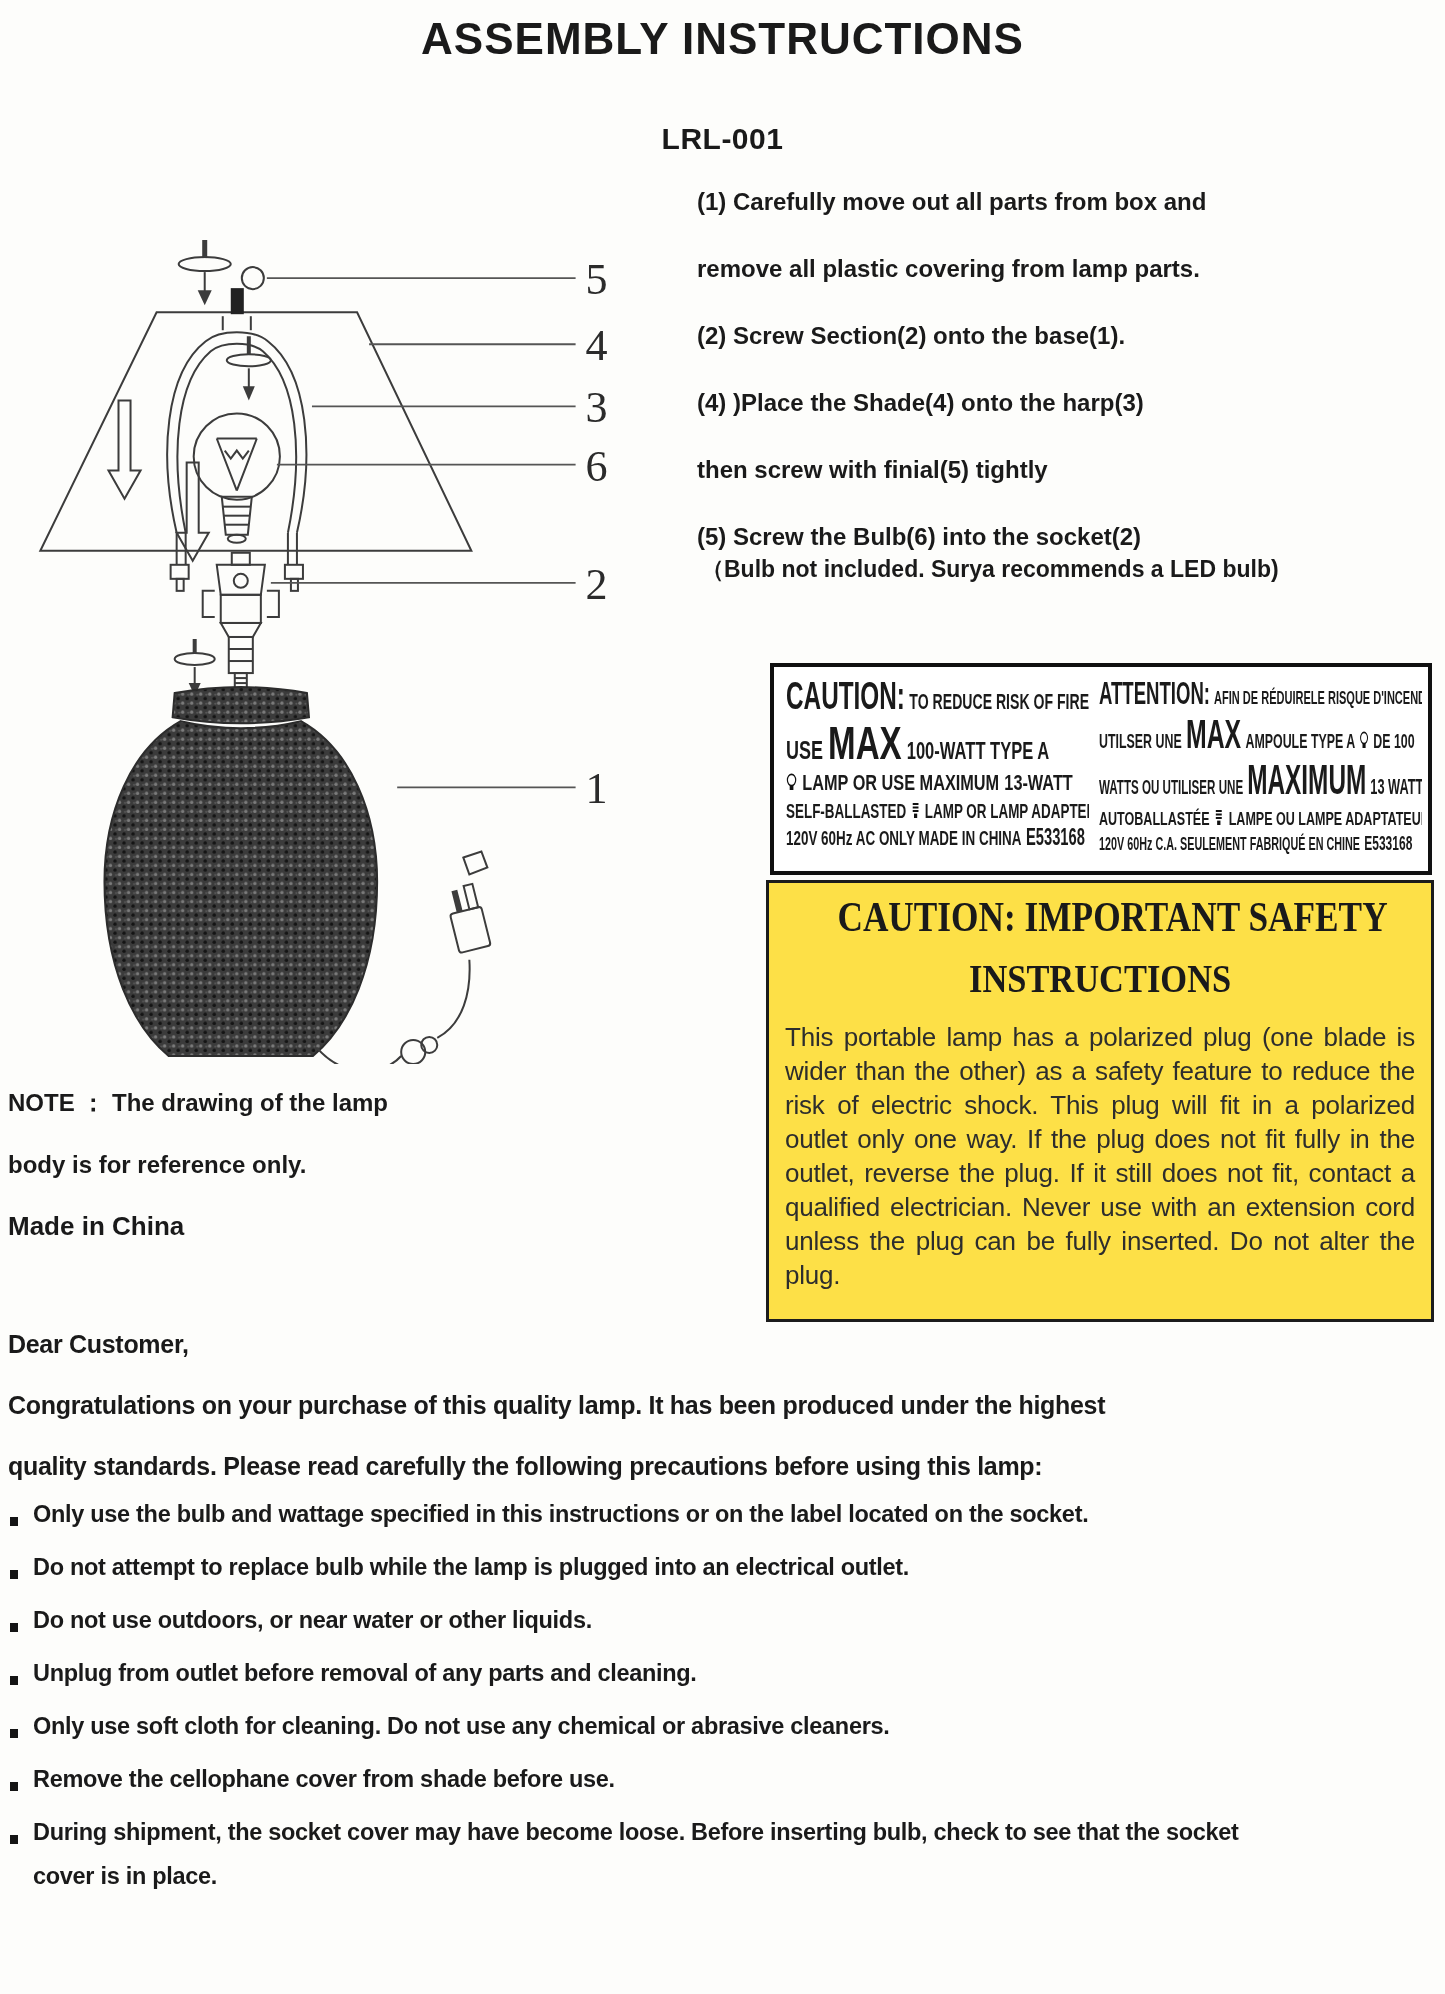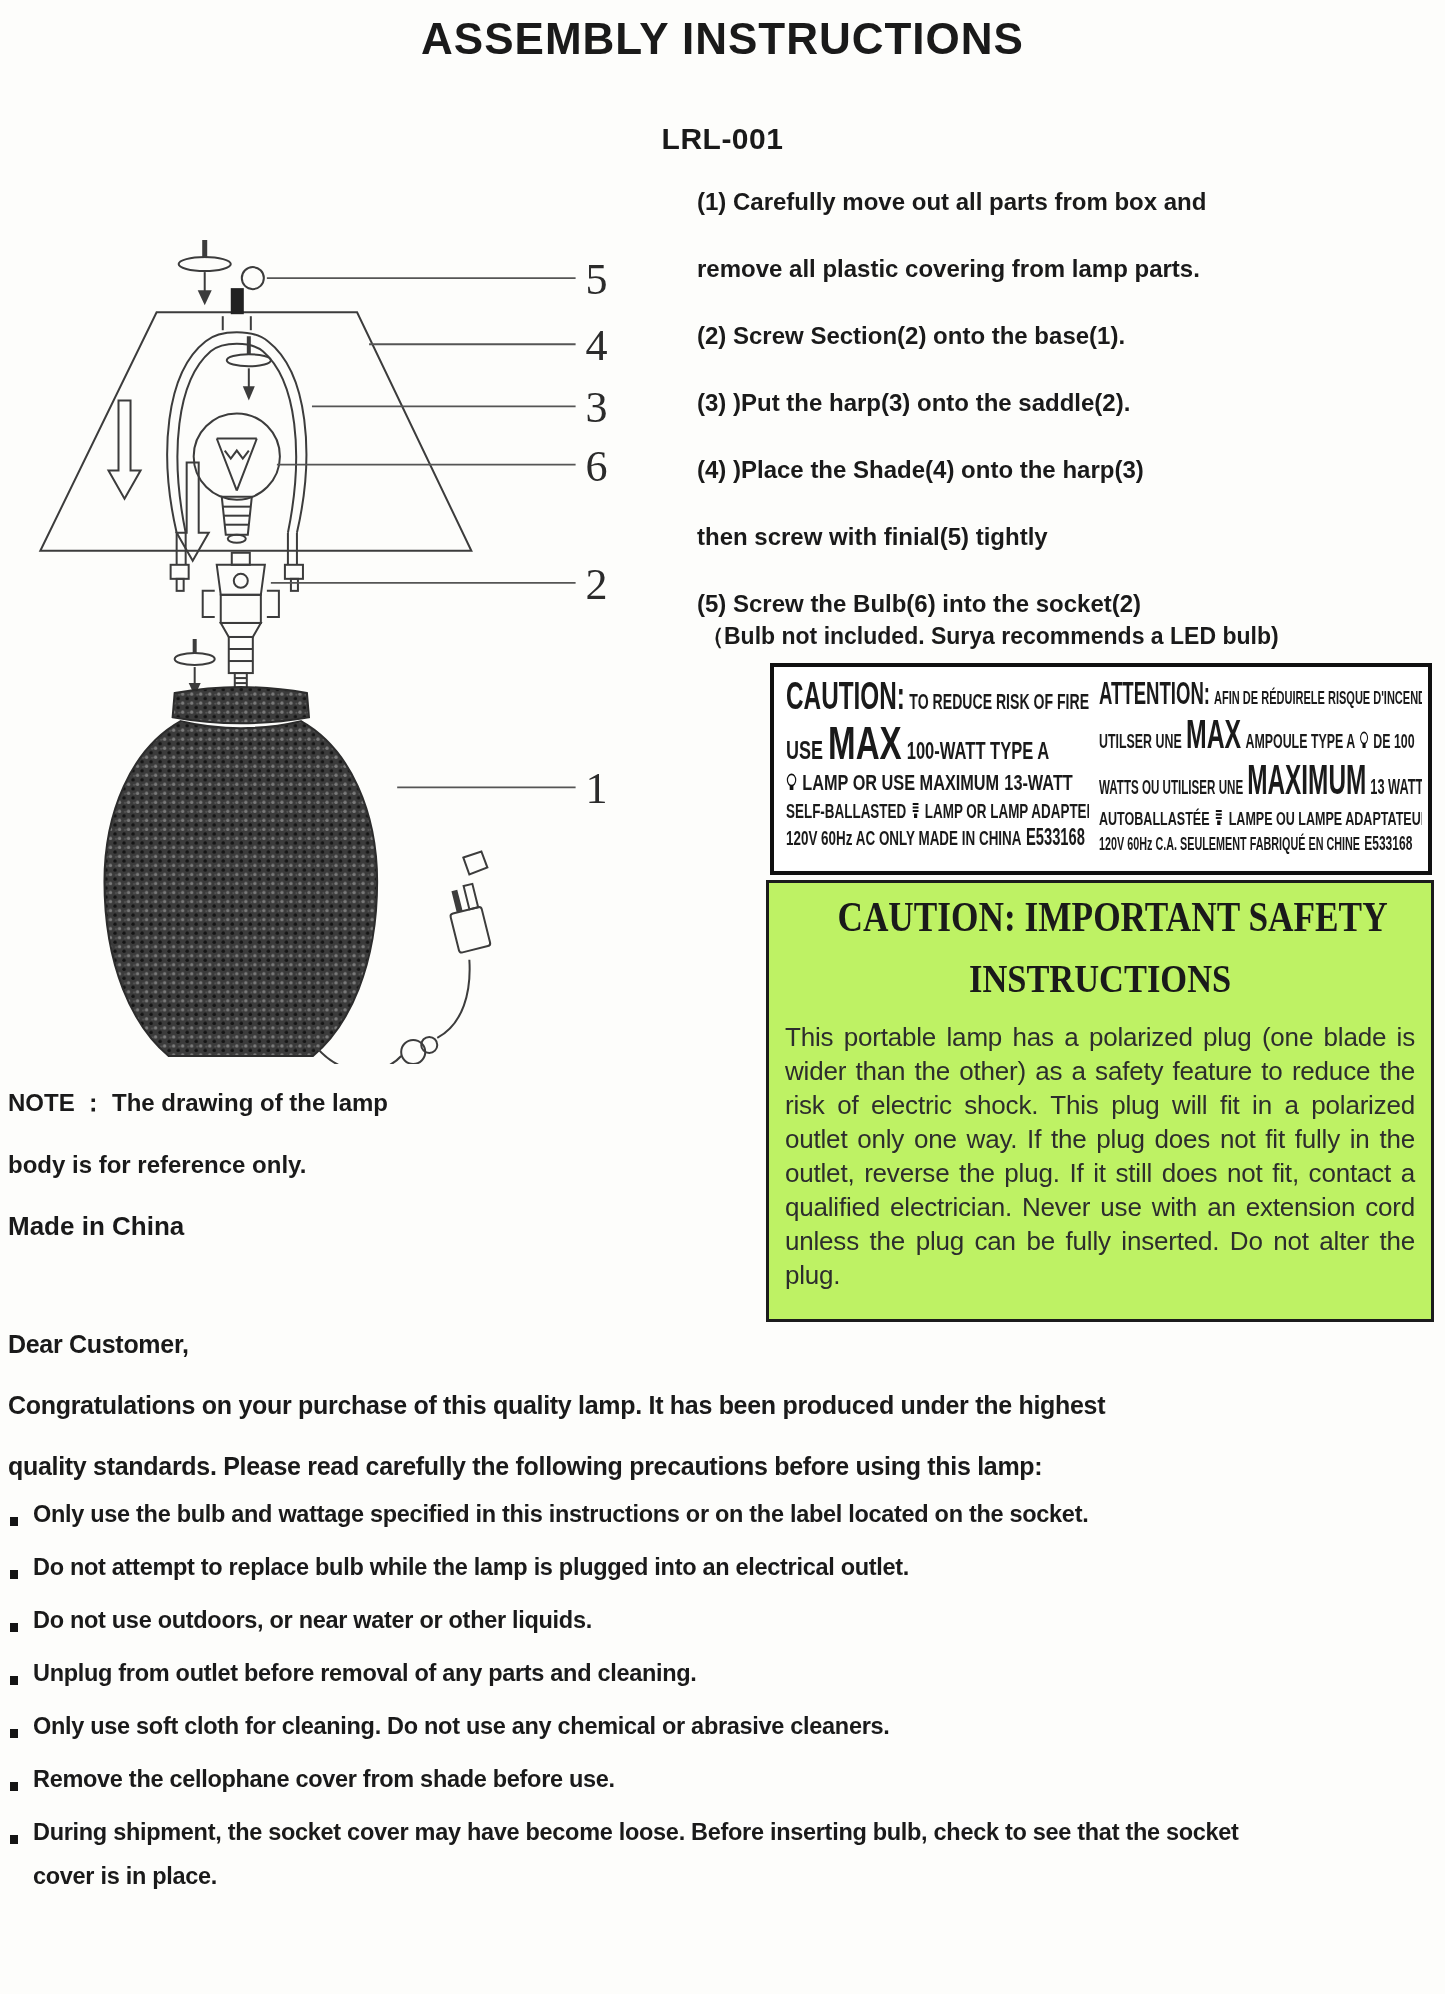--- a/index.html
+++ b/index.html
@@ -43,21 +43,21 @@
   .sx64{transform:scaleX(.64);} .sx66{transform:scaleX(.66);} .sx72{transform:scaleX(.72);} .sx74{transform:scaleX(.74);}
   .b{font-weight:bold;}
   .fs38{font-size:38px;} .fs32{font-size:32px;} .fs46{font-size:46px;} .fs42{font-size:42px;}
   .fs40{font-size:40px;} .fs25{font-size:25px;} .fs23{font-size:23px;} .fs22{font-size:22px;}
   .fs21{font-size:21px;} .fs20{font-size:20px;} .fs19{font-size:19px;} .fs18{font-size:18px;}
   .mini-icon{position:relative;top:2px;}
   .c-col .rowline{margin-bottom:5px;}
   
   .caution2{
     left:766px;top:880px;width:668px;height:442px;
-    border:3px solid #1c1c1c;background:#bef264;
+    border:3px solid #1c1c1c;background:#fde047;
     box-sizing:border-box;padding:12px 16px;
     font-family:"Liberation Sans", sans-serif;
   }
   .c2-title{
     text-align:center;font-family:"Liberation Serif", serif;
     font-weight:bold;font-size:42px;line-height:1.05;white-space:nowrap;
   }
   .c2-title .in{display:inline-block;transform:scaleX(.84);transform-origin:center;}
   .c2-title.second{margin-top:18px;font-size:41px;}
   .c2-body{
@@ -84,21 +84,20 @@
 </head>
 <body>
 
 <div class="abs title">ASSEMBLY INSTRUCTIONS</div>
 <div class="abs model">LRL-001</div>
 
 <div class="abs steps">
   <p>(1) Carefully move out all parts from box and</p>
   <p>remove all plastic covering from lamp parts.</p>
   <p>(2) Screw Section(2) onto the base(1).</p>
-  <p>(3) )Put the harp(3) onto the saddle(2).</p>
   <p>(4) )Place the Shade(4) onto the harp(3)</p>
   <p>then screw with finial(5) tightly</p>
   <p class="tight">(5) Screw the Bulb(6) into the socket(2)</p>
   <p class="subnote">（Bulb not included. Surya recommends a LED bulb)</p>
 </div>
 
 <svg class="abs diagram" width="612" height="832" viewBox="0 0 610 830">
   <defs>
     <pattern id="weave" width="9" height="9" patternUnits="userSpaceOnUse">
       <rect width="9" height="9" fill="#3b3b3b"></rect>

